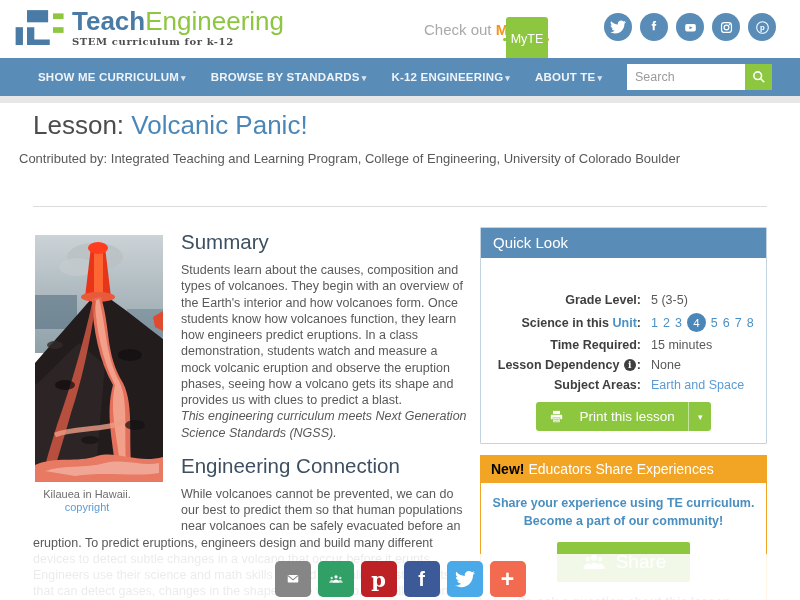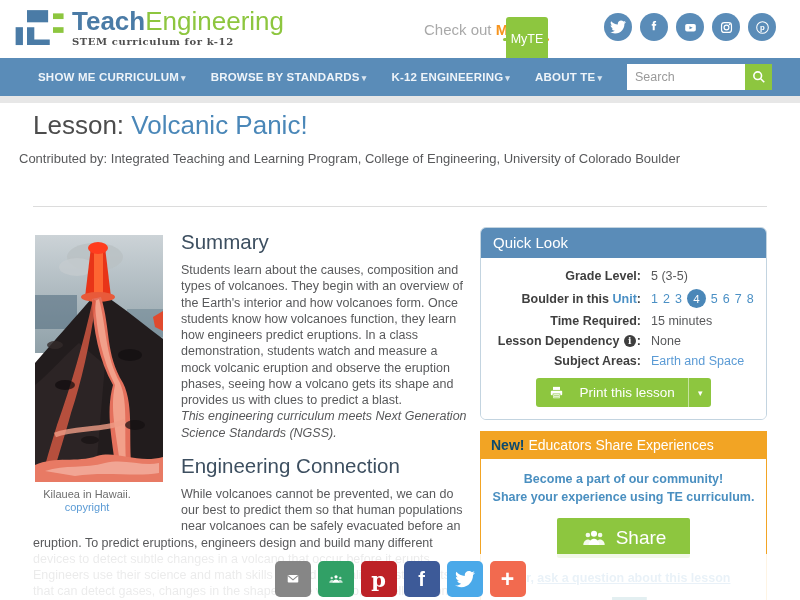--- a/index.html
+++ b/index.html
@@ -58,42 +58,42 @@
   .fig-copyright { text-align:center; font-size:11px; margin-top:1px; }
   .fig-copyright a { color:#5b9bd5; text-decoration:none; cursor:pointer; }
 
   .sec-heading { font-size:20.5px; font-weight:400; color:#3d4f60; margin:13px 0 8px 0; }
   .article .sec-heading:first-of-type { margin-top:6px; }
   .body-text { font-size:12.5px; line-height:1.3; color:#58595b; }
   .ngss { font-style:italic; }
   .ec-para { margin-top:2px; }
 
   
-  .ql-panel { border:1px solid #c3d4e0; border-radius:6px; overflow:hidden; margin-top:3px; }
+  .ql-panel { border:1px solid #c3d4e0; border-radius:1px; overflow:hidden; margin-top:3px; }
   .ql-header { background:#5a8cb8; color:#fff; font-size:15px; padding:6px 12px 7px 12px; }
-  .ql-body { background:#fff; padding:11px 10px 12px 10px; }
+  .ql-body { background:#fff; padding:11px 10px 12px 10px;margin-top:24px; }
   .ql-row { display:flex; align-items:center; margin-bottom:6px; }
   .ql-label { flex:0 0 150px; text-align:right; font-size:12.5px; font-weight:bold; color:#3f3f3f; margin-right:10px; white-space:nowrap; }
   .ql-label .lbl-link { color:#4b90c5; cursor:pointer; }
   .ql-value { flex:1; font-size:12.5px; color:#58595b; }
   .ql-value a { color:#5b9bd5; text-decoration:none; cursor:pointer; }
   .unit-nums { display:flex; align-items:center; gap:5px; }
   .unit-num { color:#4b90c5; font-size:12.5px; cursor:pointer; }
   .unit-num.active { background:#4a87b8; color:#fff; width:19px; height:19px; border-radius:50%; display:flex; align-items:center; justify-content:center; font-size:11.5px; }
   .info-dot { display:inline-flex; width:12px; height:12px; border-radius:50%; background:#3f3f3f; color:#fff; font-size:9px; font-family:"DejaVu Serif",serif; align-items:center; justify-content:center; vertical-align:1px; margin:0 1px; }
   .print-row { text-align:center; margin-top:10px; }
   .print-btn { display:inline-flex; align-items:stretch; background:#8dc63f; border:none; border-radius:3px; overflow:hidden; cursor:pointer; }
   .print-main { display:flex; align-items:center; gap:16px; padding:7px 13px; color:#fff; font-size:13.5px; font-family:"Liberation Sans",sans-serif; }
   .print-divider { width:1px; background:rgba(255,255,255,0.5); }
   .print-caret { display:flex; align-items:center; padding:0 9px; color:#fff; font-size:9px; }
 
   
   .sx-panel { border:1px solid #f2a424; margin-top:11px; background:#fff; }
   .sx-header { background:#f2a424; color:#fff; font-size:14px; padding:5px 10px 6px 10px; }
-  .sx-new { color:#0c4a6e; font-weight:bold; margin-right:4px; }
+  .sx-new { color:#000000; font-weight:bold; margin-right:4px; }
   .sx-body { padding:11px 8px 10px 8px; text-align:center; }
   .sx-line { color:#4a8fc0; font-weight:bold; font-size:12.5px; line-height:1.45; }
   .share-btn { display:inline-flex; align-items:center; gap:9px; background:#8dc63f; border:none; border-radius:2px; color:#fff; font-size:19px; font-family:"Liberation Sans",sans-serif; padding:9px 24px; margin-top:12px; cursor:pointer; }
   .ask-line { margin-top:13px; font-size:12.5px; color:#4a8fc0; font-weight:bold; }
   .ask-line a { color:#4a8fc0; text-decoration:underline; cursor:pointer; }
   .brought-line { margin-top:12px; display:flex; align-items:center; justify-content:center; gap:9px; }
   .brought-txt { font-size:12.5px; color:#555; }
   .le-logo { display:inline-flex; align-items:center; transform:scaleX(0.94); }
   .le-link { background:#1a7a8a; color:#fff; font-weight:bold; font-size:15px; letter-spacing:-0.5px; padding:1px 2px; }
   .le-eng { color:#1a7a8a; font-weight:bold; font-size:15px; letter-spacing:-0.7px; }
@@ -246,21 +246,21 @@
     <div class="sidebar">
 
       <div class="ql-panel">
         <div class="ql-header">Quick Look</div>
         <div class="ql-body">
           <div class="ql-row">
             <div class="ql-label">Grade Level:</div>
             <div class="ql-value">5 (3-5)</div>
           </div>
           <div class="ql-row">
-            <div class="ql-label"><span>Boulder in this </span><span class="lbl-link">Unit</span><span>:</span></div>
+            <div class="ql-label"><span>Science in this </span><span class="lbl-link">Unit</span><span>:</span></div>
             <div class="ql-value">
               <div class="unit-nums">
                 <span class="unit-num">1</span>
                 <span class="unit-num">2</span>
                 <span class="unit-num">3</span>
                 <span class="unit-num active">4</span>
                 <span class="unit-num">5</span>
                 <span class="unit-num">6</span>
                 <span class="unit-num">7</span>
                 <span class="unit-num">8</span>
@@ -296,22 +296,22 @@
             </div>
           </div>
         </div>
       </div>
 
       <div class="sx-panel">
         <div class="sx-header">
           <span class="sx-new">New!</span><span>Educators Share Experiences</span>
         </div>
         <div class="sx-body">
+          <div class="sx-line">Share your experience using TE curriculum.</div>
           <div class="sx-line">Become a part of our community!</div>
-          <div class="sx-line">Share your experience using TE curriculum.</div>
           <button class="share-btn">
             <svg width="26" height="18" viewBox="0 0 34 22">
               <circle cx="9" cy="7" r="3" fill="#fff" opacity="0.9"></circle>
               <circle cx="25" cy="7" r="3" fill="#fff" opacity="0.9"></circle>
               <circle cx="17" cy="5.5" r="4" fill="#fff"></circle>
               <path d="M3,20 c0-5 4-7 6-7 c2,0 3,1 3,1 l0,6 z" fill="#fff" opacity="0.9"></path>
               <path d="M31,20 c0-5 -4-7 -6-7 c-2,0 -3,1 -3,1 l0,6 z" fill="#fff" opacity="0.9"></path>
               <path d="M10,20 c0-6 5-8 7-8 c2,0 7,2 7,8 z" fill="#fff"></path>
             </svg>
             <span>Share</span>

